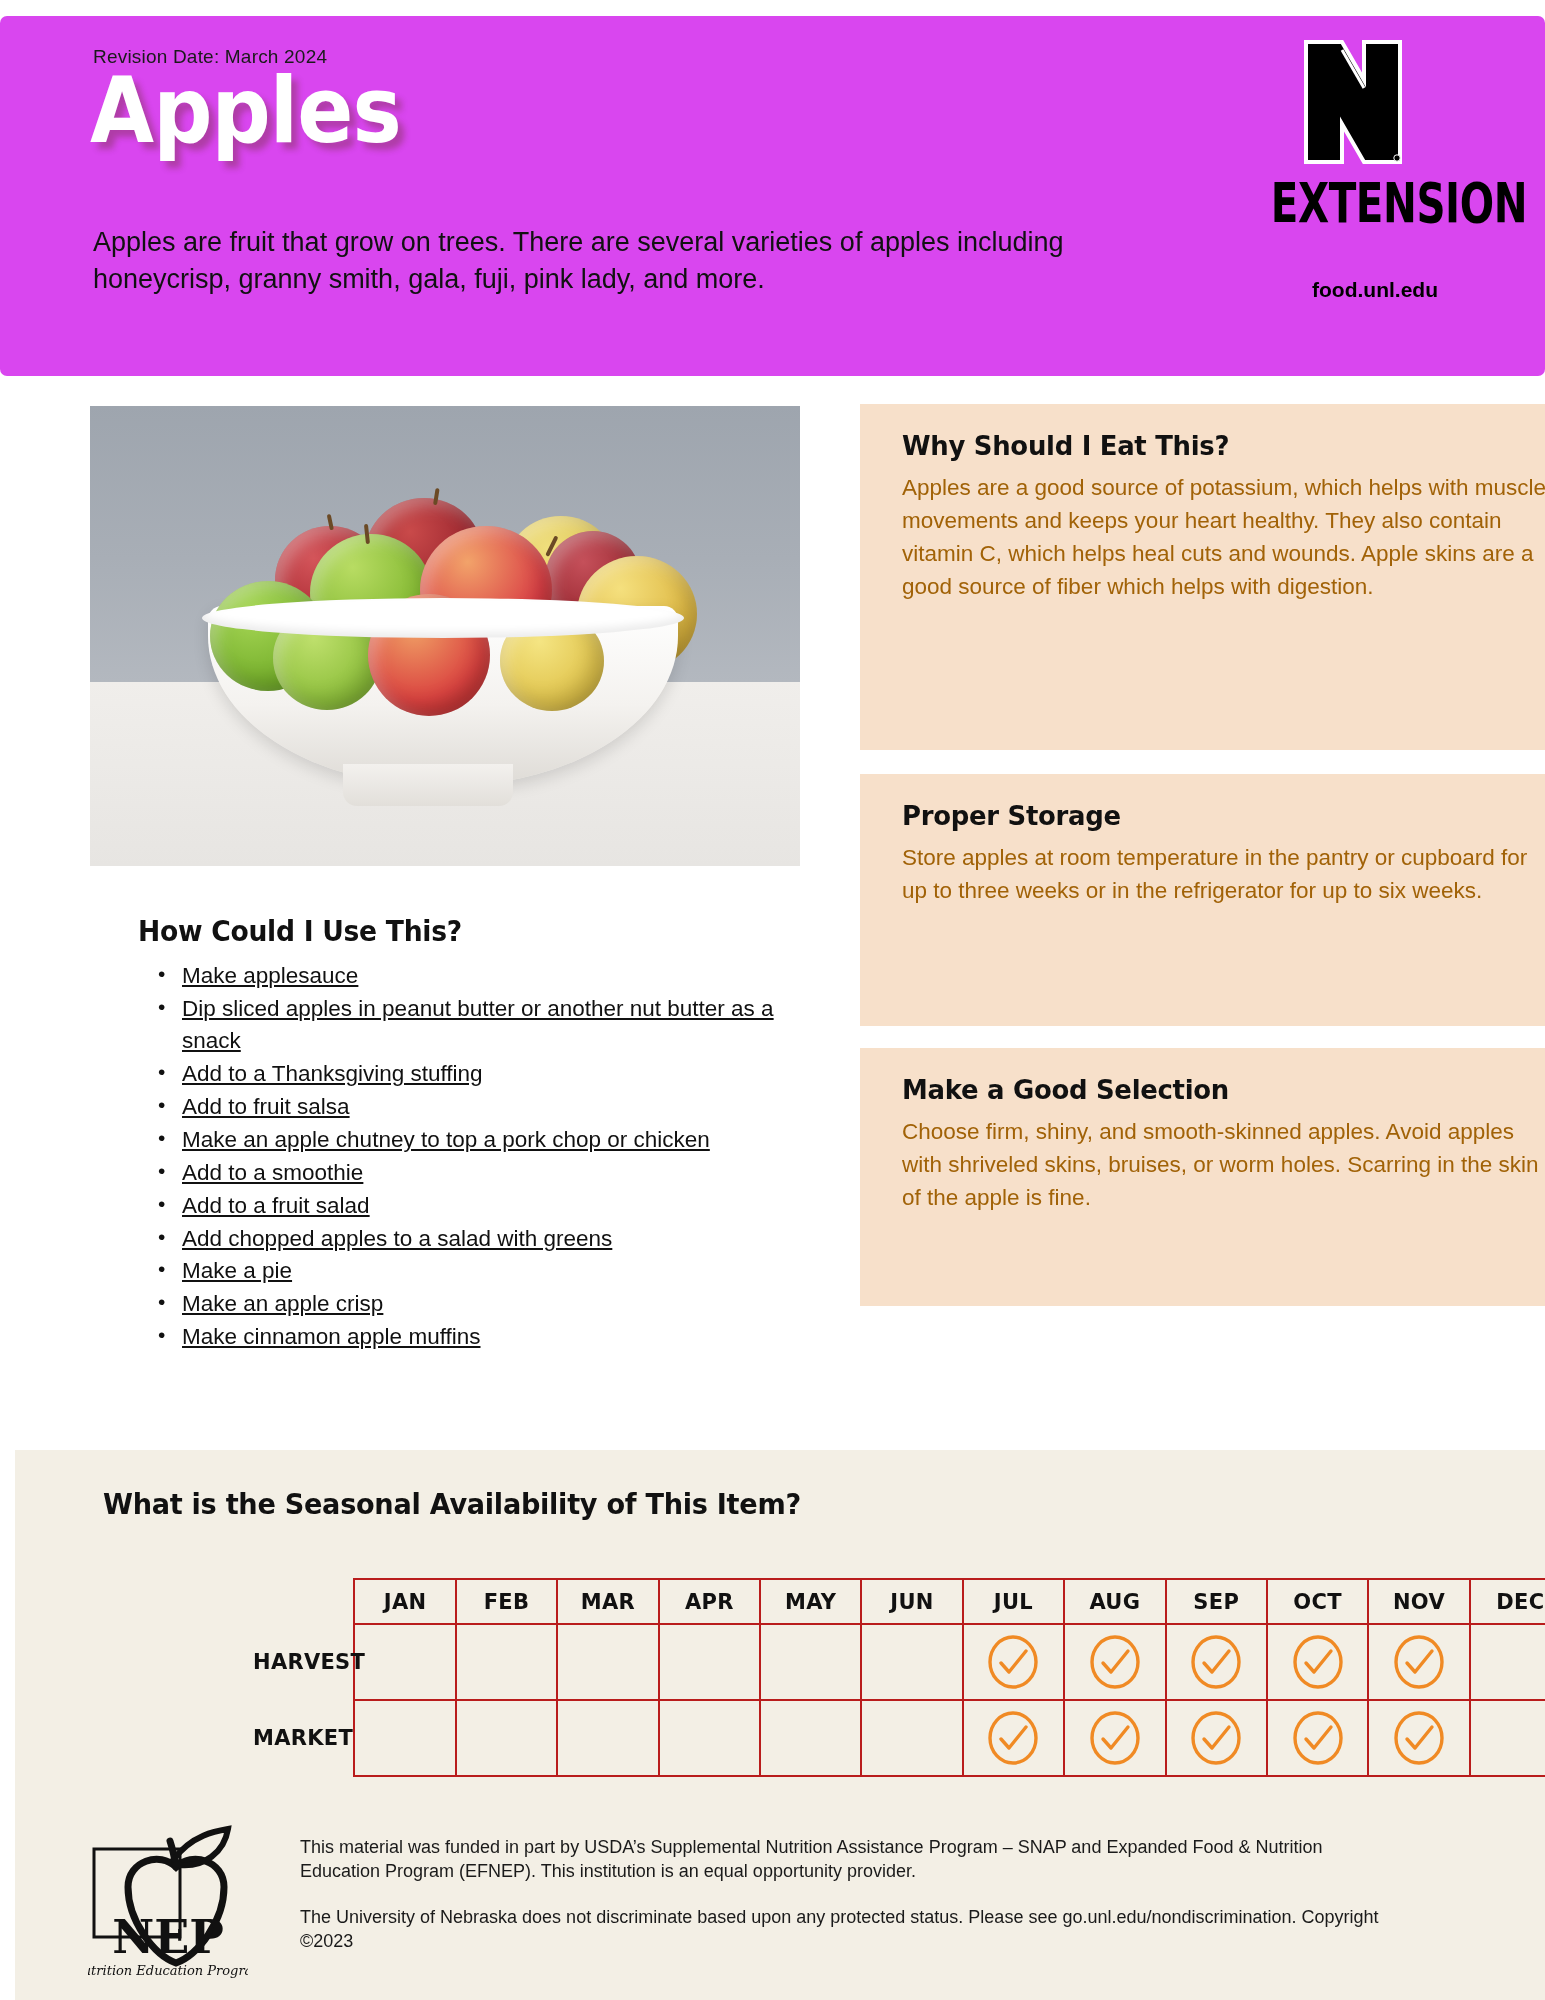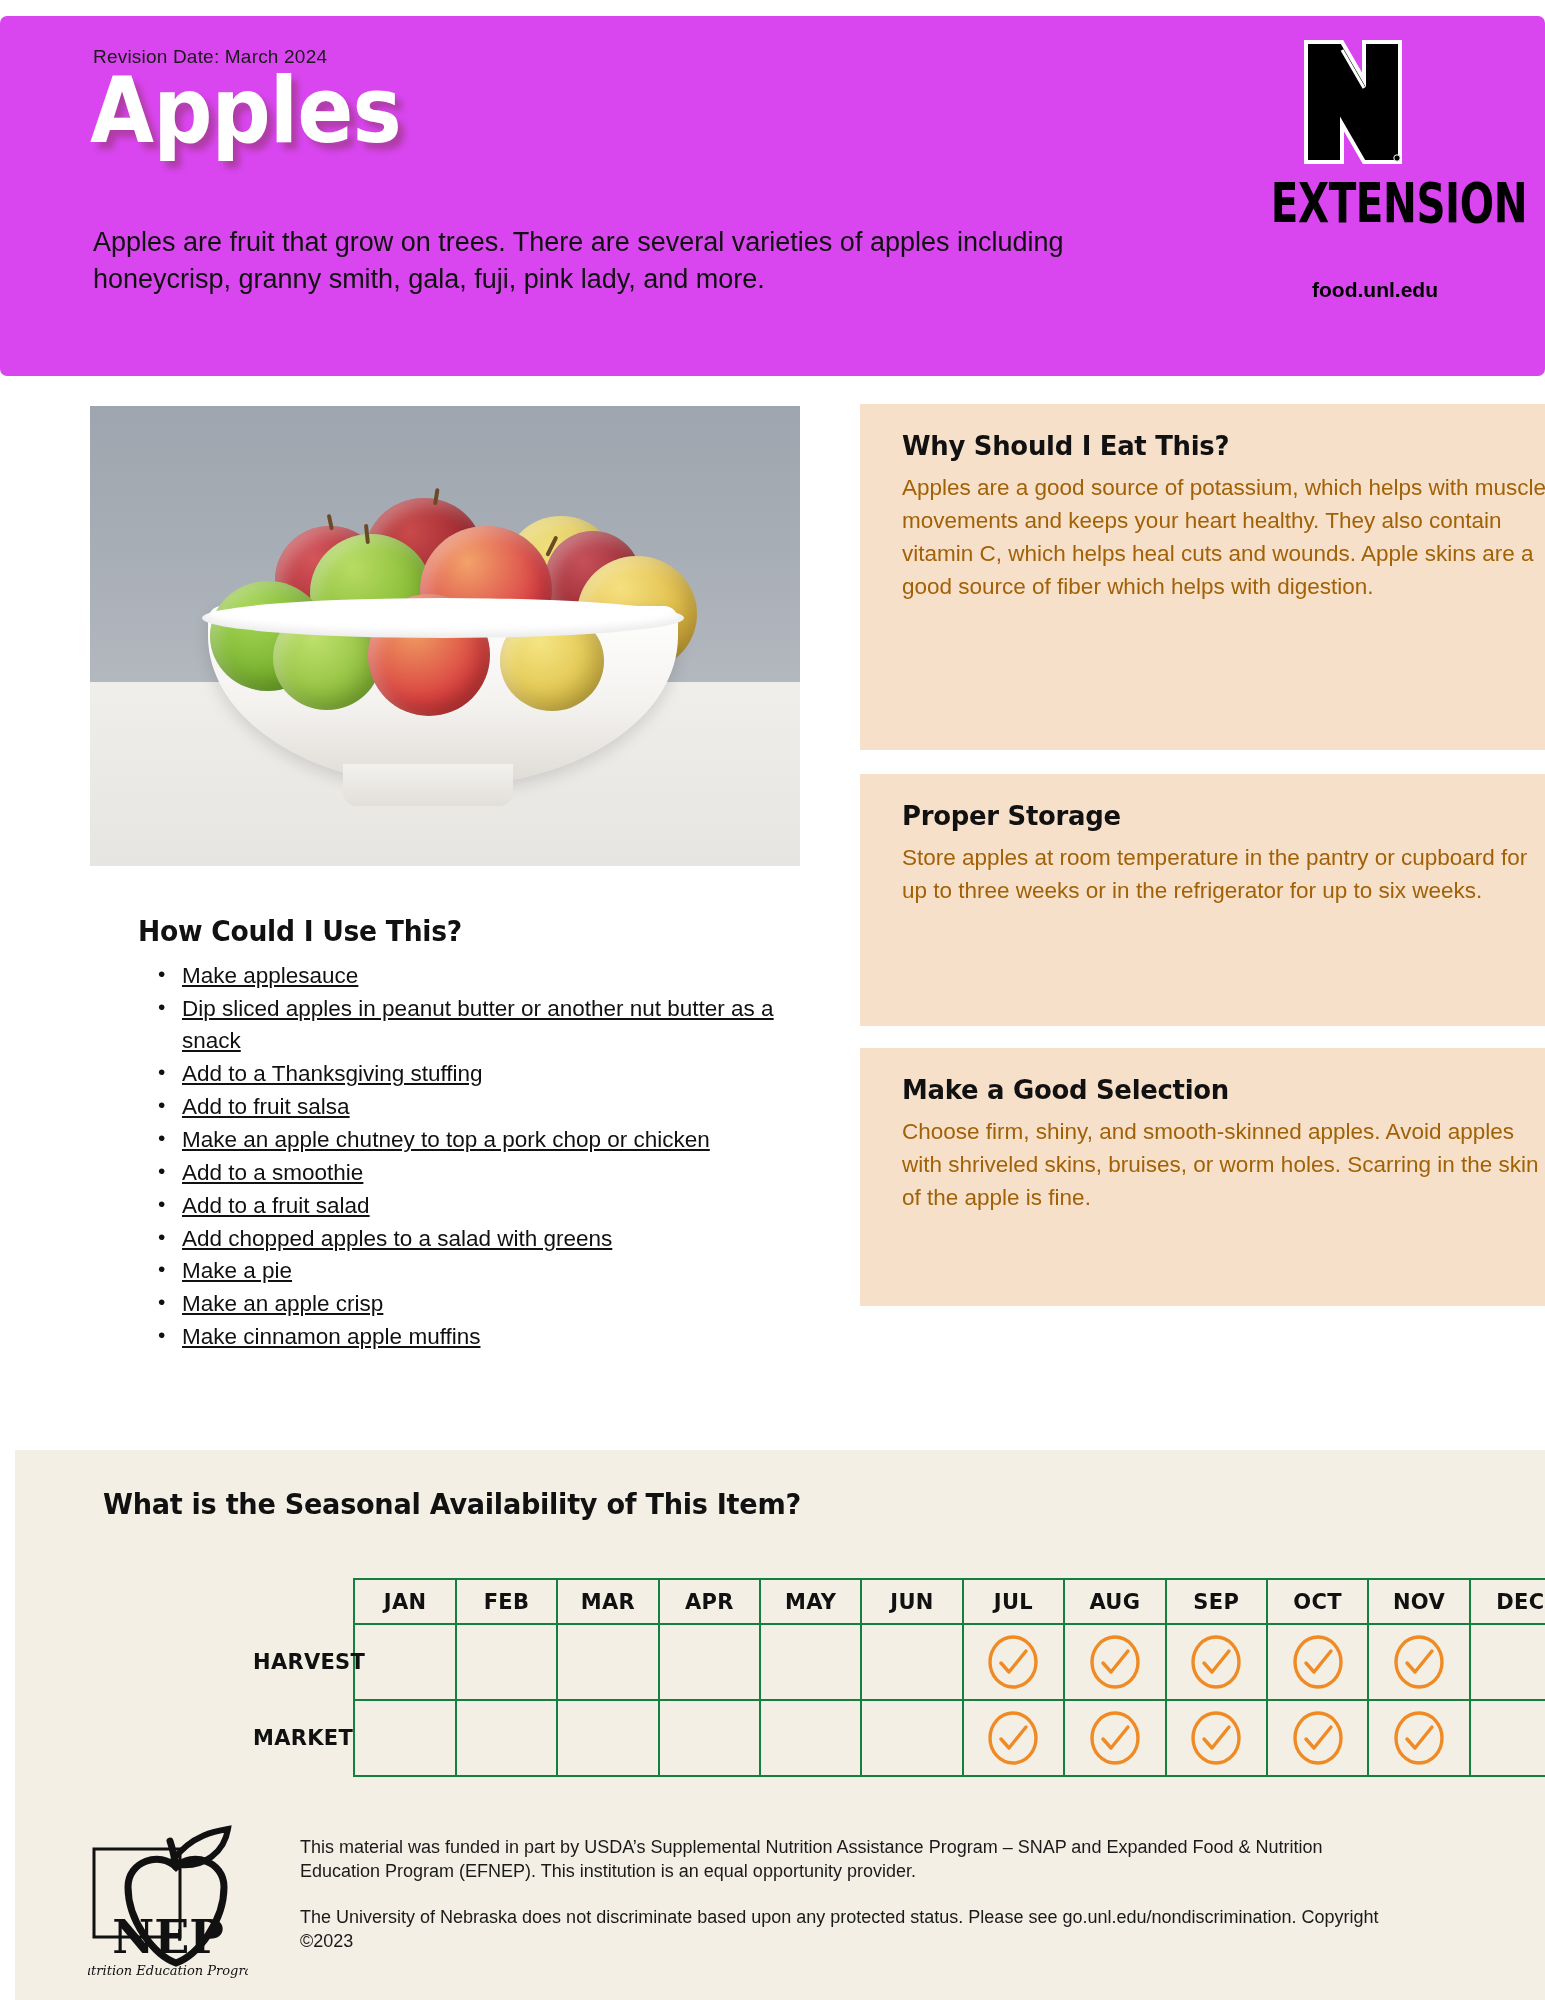--- a/index.html
+++ b/index.html
@@ -128,21 +128,21 @@
     font-family: "DejaVu Sans", sans-serif;
     font-size: 28px; font-weight: bold; color: #111;
     letter-spacing: -0.3px;
     transform: scaleX(0.97); transform-origin: left center;
   }
   table.avail {
     position: absolute; left: 238px; top: 128px;
     border-collapse: collapse; width: 1217px; table-layout: fixed;
   }
   table.avail td, table.avail th {
-    border: 2px solid #15803d; width: 101.4px; background: transparent;
+    border: 2px solid #b91c1c; width: 101.4px; background: transparent;
   }
   table.avail th {
     height: 45px; font-family: "DejaVu Sans", sans-serif;
     font-size: 21px; font-weight: bold; color: #111; letter-spacing: 0.3px;
   }
   table.avail td { height: 76px; text-align: center; vertical-align: middle; }
   .rowlabel {
     border: none !important; width: 200px !important;
     text-align: right; padding-right: 16px;
     font-family: "DejaVu Sans", sans-serif;

